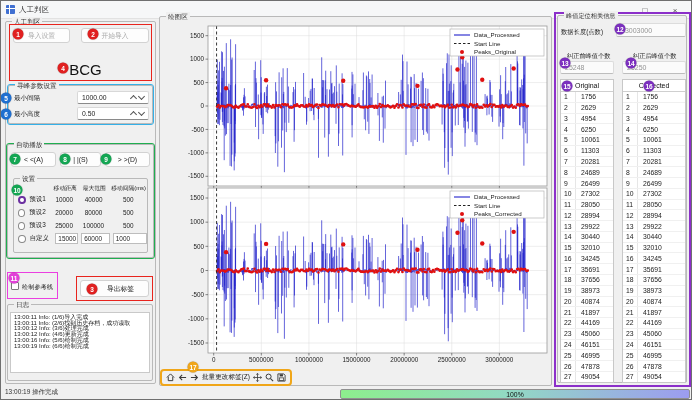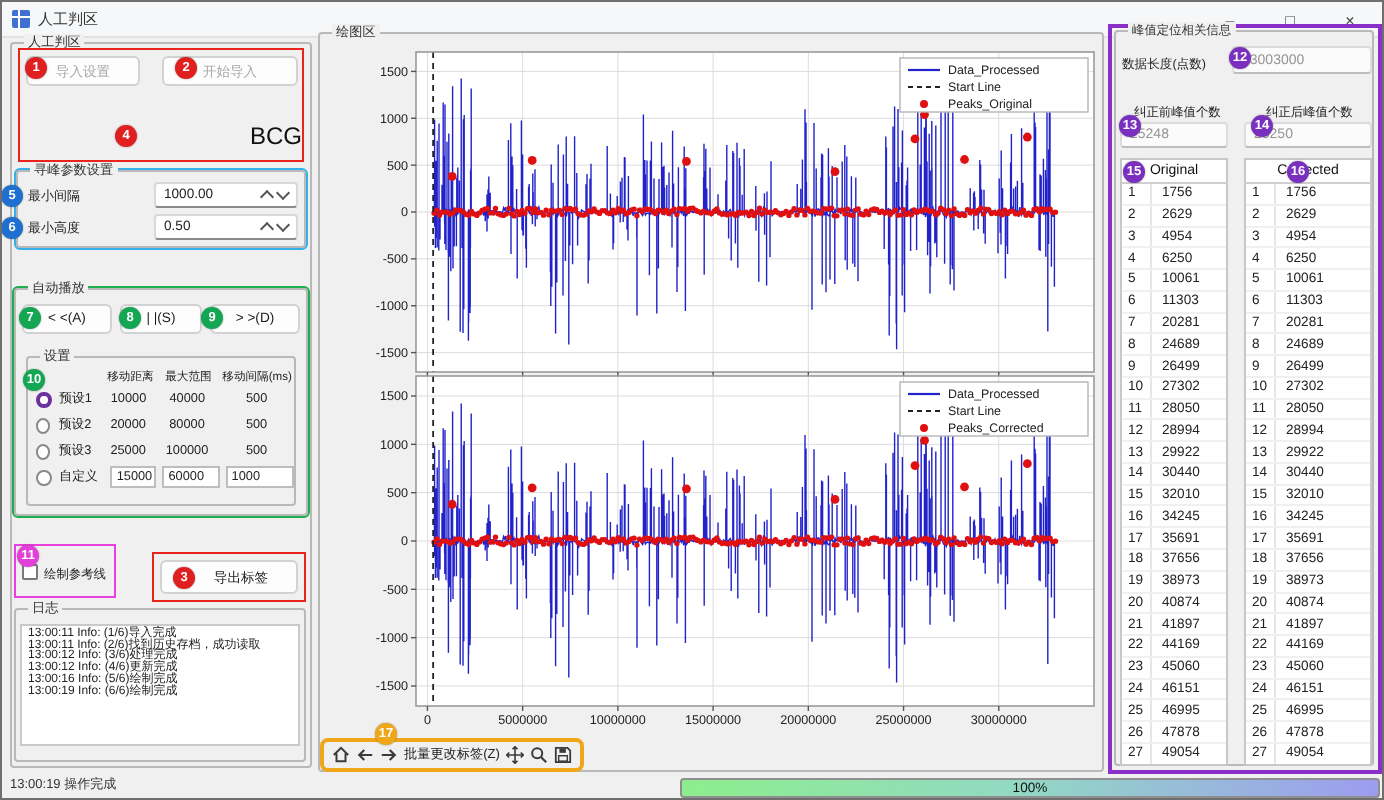--- a/index.html
+++ b/index.html
@@ -78,21 +78,21 @@
     <div class="win-btn" style="left:660px">×</div>
   </div>
 
   <div class="gb" style="left:4px;top:20px;width:151px;height:363px">
     <span class="gl">人工判区</span>
   </div>
 
   <div class="hl-red" style="position:absolute;left:9px;top:24px;width:141px;height:55px"></div>
   <div class="btn disabled" style="left:12px;top:27px;width:57px;height:15px">导入设置</div>
   <div class="btn disabled" style="left:80px;top:27px;width:68px;height:15px">开始导入</div>
-  <div class="lbl" style="left:9px;top:60px;width:141px;text-align:right;font-size:12px;color:#111;padding-left:10px">BCG</div>
+  <div class="lbl" style="left:9px;top:60px;width:141px;text-align:center;font-size:15px;color:#111;padding-left:10px">BCG</div>
 
   <div class="gb hl-blue" style="left:7px;top:84px;width:145px;height:39px">
     <span class="gl">寻峰参数设置</span>
   </div>
   <div class="lbl" style="left:13px;top:93px">最小间隔</div>
   <div class="spin" style="left:76px;top:90px;width:72px;height:13px">
     <span>1000.00</span>
     <span class="chevs">
         <span class="chev"></span>
         <span class="chev down"></span>

